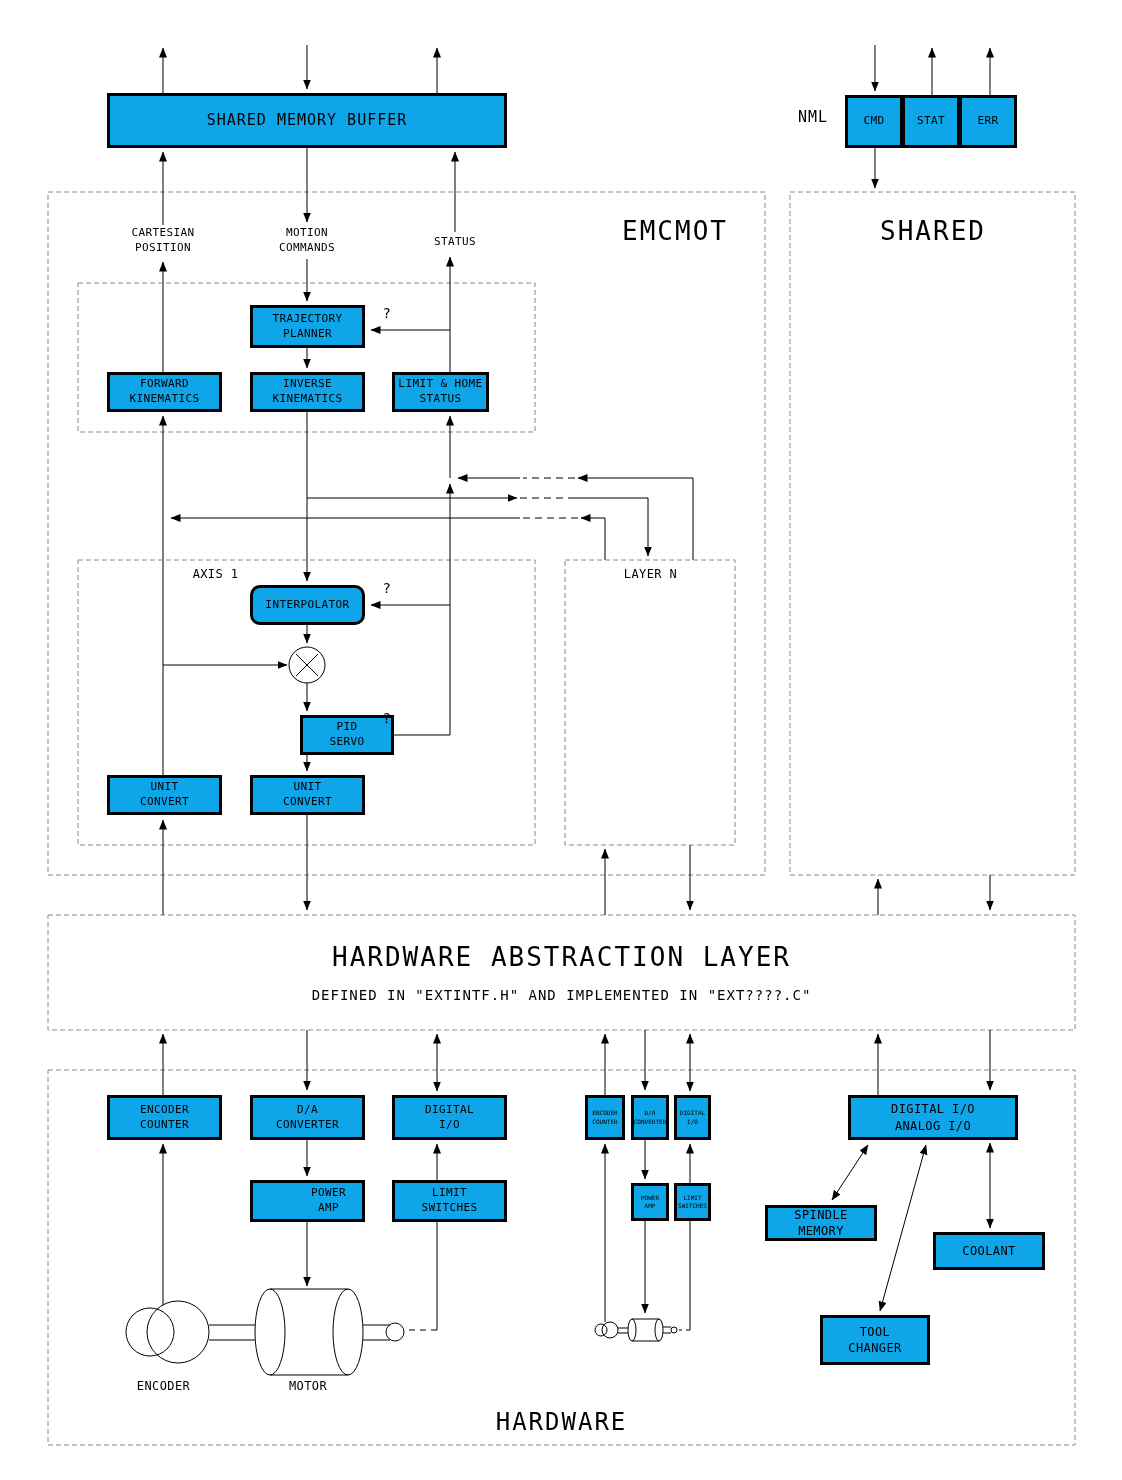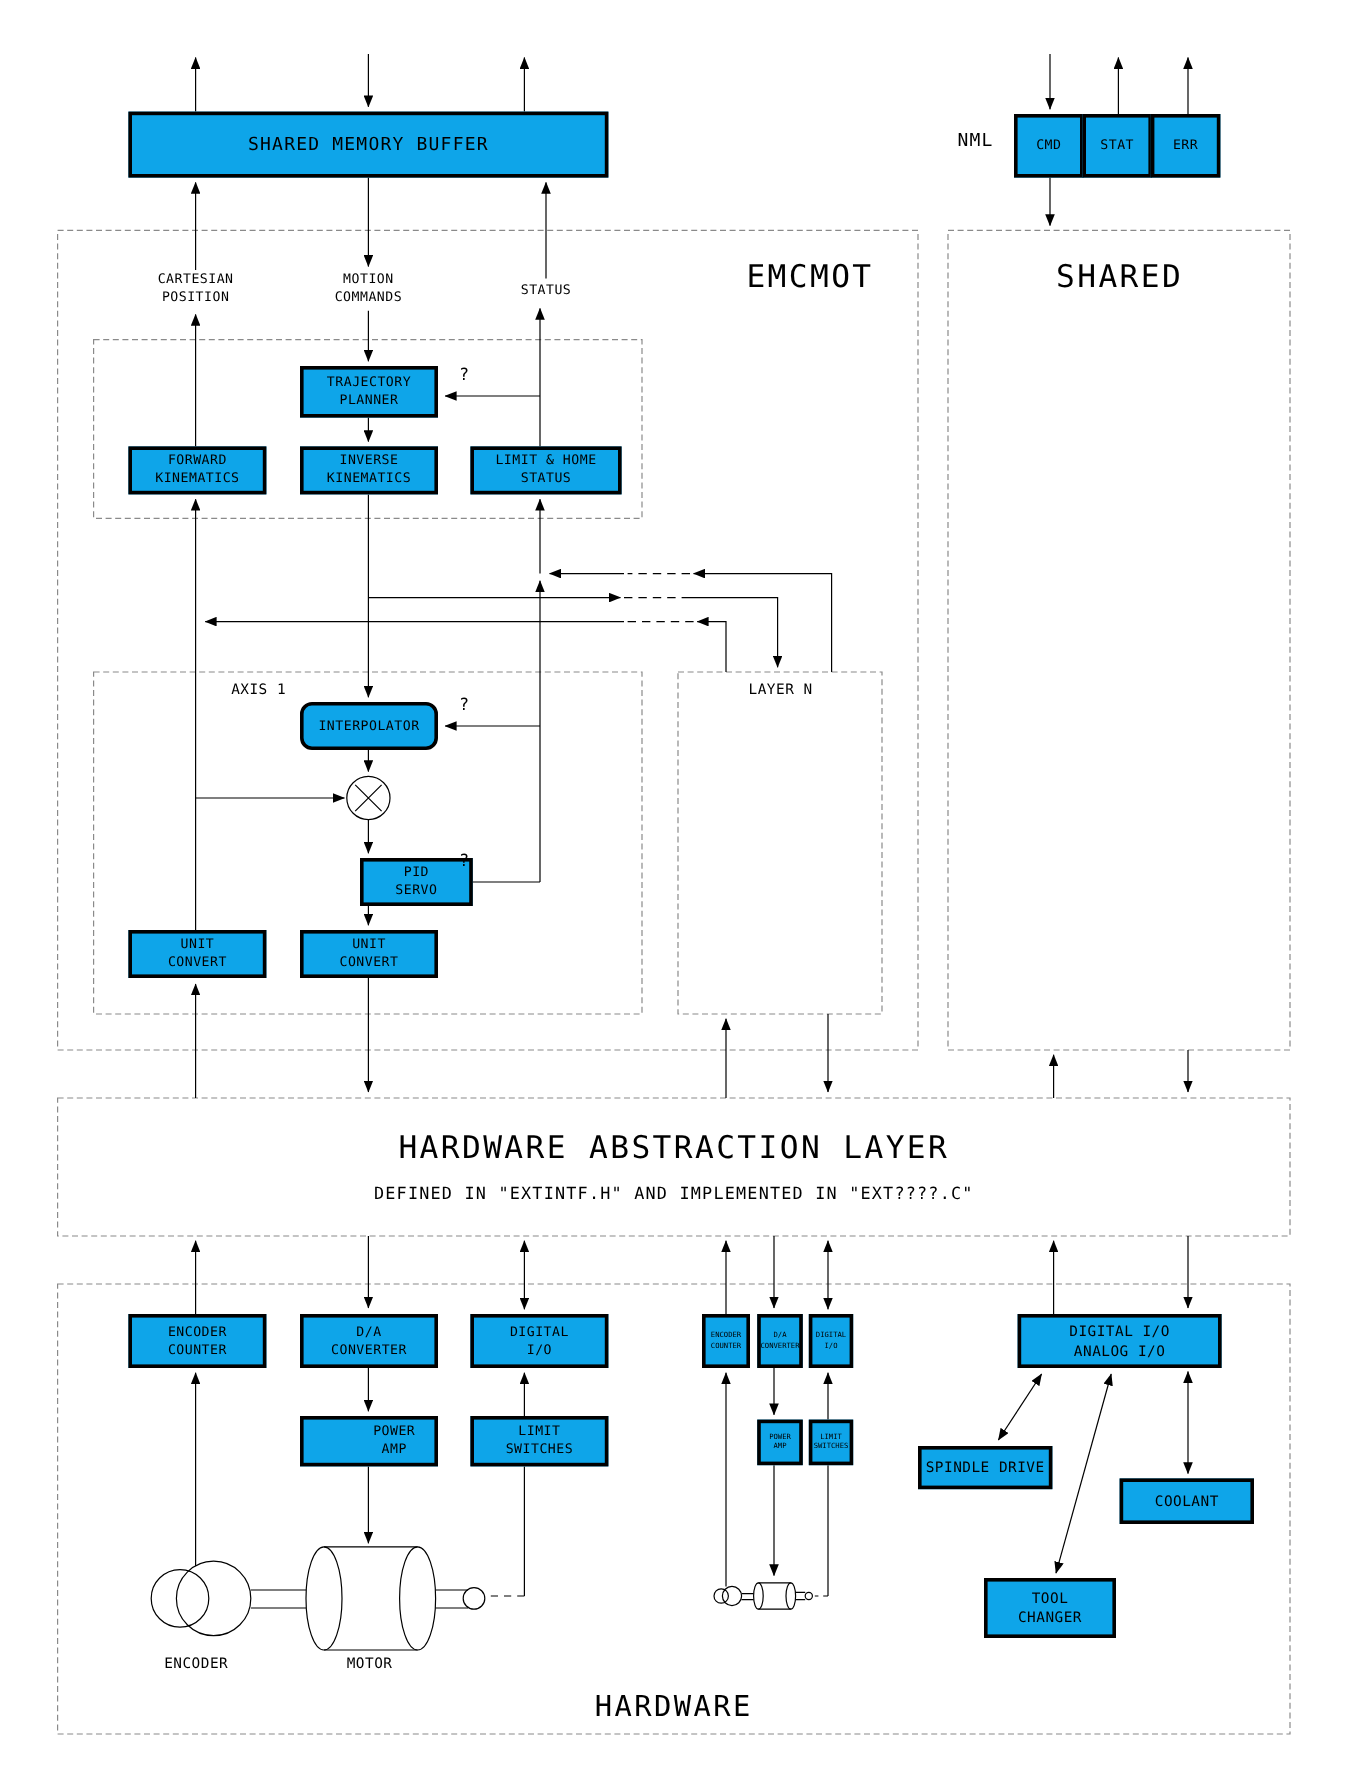--- a/index.html
+++ b/index.html
@@ -165,21 +165,21 @@
   <div class="lbl" style="left:252px;top:226px;width:110px;">MOTION
 COMMANDS</div>
   <div class="lbl" style="left:415px;top:235px;width:80px;">STATUS</div>
 
   <div class="box" style="left:250px;top:305px;width:115px;height:43px;">TRAJECTORY
 PLANNER</div>
   <div class="box" style="left:107px;top:372px;width:115px;height:40px;">FORWARD
 KINEMATICS</div>
   <div class="box" style="left:250px;top:372px;width:115px;height:40px;">INVERSE
 KINEMATICS</div>
-  <div class="box" style="left:392px;top:372px;width:126px;height:40px;">LIMIT &amp; HOME
+  <div class="box" style="left:392px;top:372px;width:97px;height:40px;">LIMIT &amp; HOME
 STATUS</div>
   <div class="lbl qmark" style="left:376px;top:304px;width:22px;">?</div>
 
   <div class="lbl fs12" style="left:168px;top:566px;width:95px;">AXIS 1</div>
   <div class="lbl fs12" style="left:603px;top:566px;width:95px;">LAYER N</div>
   <div class="box" style="left:250px;top:585px;width:115px;height:40px;border-radius:10px;">INTERPOLATOR</div>
   <div class="lbl qmark" style="left:376px;top:579px;width:22px;">?</div>
   <div class="box" style="left:258px;top:715px;width:94px;height:40px;margin-left:42px;">PID
 SERVO</div>
   <div class="lbl qmark" style="left:376px;top:709px;width:22px;">?</div>
@@ -208,21 +208,21 @@
 CONVERTER</div>
   <div class="box box-sm" style="left:674px;top:1095px;width:37px;height:45px;">DIGITAL
 I/O</div>
   <div class="box box-sm" style="left:631px;top:1183px;width:38px;height:38px;">POWER
 AMP</div>
   <div class="box box-sm" style="left:674px;top:1183px;width:37px;height:38px;">LIMIT
 SWITCHES</div>
 
   <div class="box fs12" style="left:848px;top:1095px;width:170px;height:45px;">DIGITAL I/O
 ANALOG I/O</div>
-  <div class="box fs12" style="left:765px;top:1205px;width:112px;height:36px;">SPINDLE DRIVE</div>
+  <div class="box fs12" style="left:765px;top:1205px;width:112px;height:36px;">SPINDLE MEMORY</div>
   <div class="box fs12" style="left:933px;top:1232px;width:112px;height:38px;">COOLANT</div>
   <div class="box fs12" style="left:820px;top:1315px;width:110px;height:50px;">TOOL
 CHANGER</div>
 
   <div class="lbl fs12" style="left:116px;top:1378px;width:95px;">ENCODER</div>
   <div class="lbl fs12" style="left:272px;top:1378px;width:72px;">MOTOR</div>
   <div class="lbl title-l" style="left:48px;top:1406px;width:1027px;">HARDWARE</div>
 
 </div>
 

